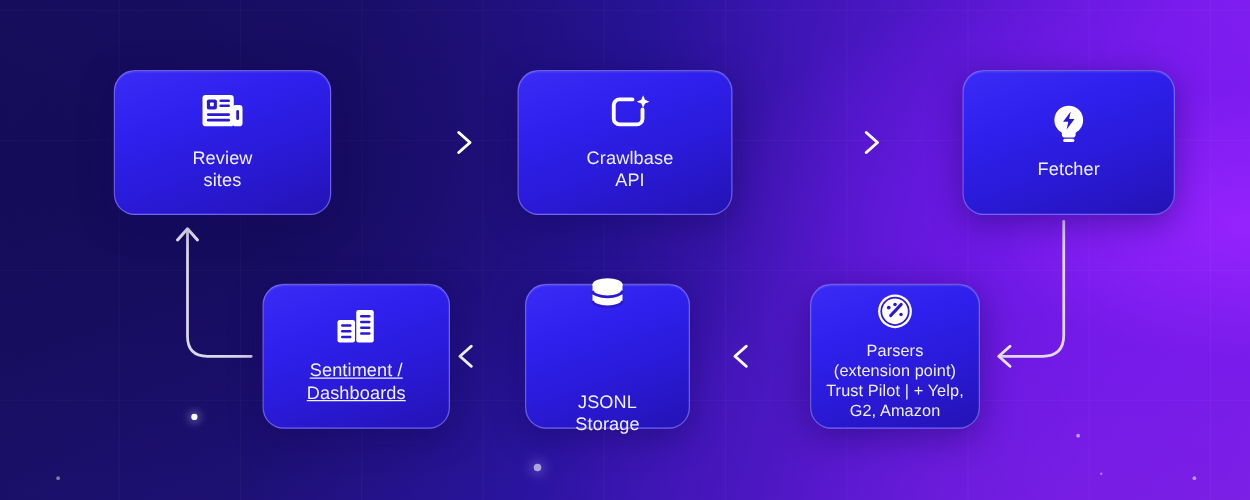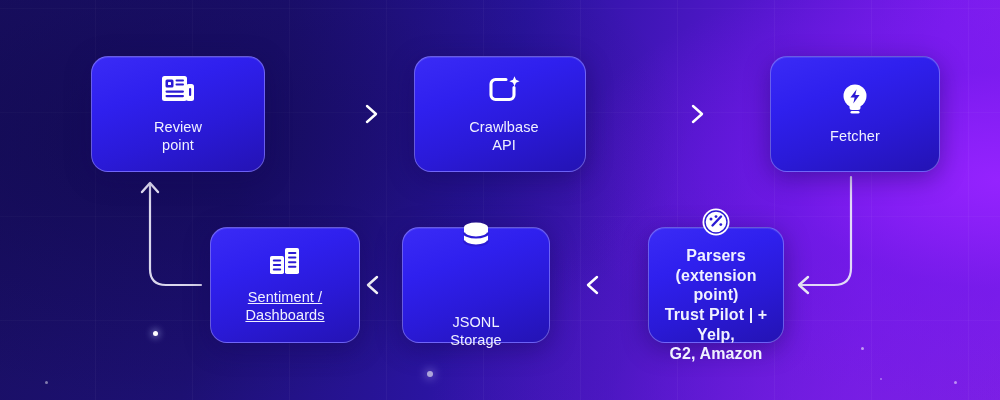--- a/index.html
+++ b/index.html
@@ -49,29 +49,29 @@
     padding: 6px 8px;
   }
   .node .ico { margin-bottom: 12px; display: block; line-height: 0; }
   .node .lbl {
     font-size: 14.5px;
     line-height: 1.22;
     color: #f0f1ff;
     letter-spacing: .1px;
     white-space: pre-line;
   }
-  .node.small .lbl { font-size: 16px; line-height: 1.22; font-weight: 700; }
+  .node.small .lbl { font-size: 13px; line-height: 1.22; font-weight: 400; }
   .node.small .ico { margin-bottom: 8px; }
 
   
   #n-review     { left: 91px;  top: 56px;  width: 174px; height: 116px; }
   #n-crawlbase  { left: 414px; top: 56px;  width: 172px; height: 116px; padding-left: 16px; }
   #n-fetcher    { left: 770px; top: 56px;  width: 170px; height: 116px; }
   #n-parsers    { left: 648px; top: 227px; width: 136px; height: 116px; }
-  #n-jsonl      { left: 402px; top: 227px; width: 148px; height: 116px; gap: 48px; }
+  #n-jsonl      { left: 420px; top: 227px; width: 132px; height: 116px; gap: 48px; }
   #n-sentiment  { left: 210px; top: 227px; width: 150px; height: 116px; text-decoration: underline; }
 
   
   .conn { position: absolute; left: 0; top: 0; width: 1000px; height: 400px; pointer-events: none; overflow: visible; }
 
   
   .dot { position: absolute; border-radius: 50%; background: #ffffff; }
   #dot1 { left: 153px; top: 331px; width: 5px; height: 5px; box-shadow: 0 0 7px 2px rgba(190,200,255,0.45); }
   #dot2 { left: 427px; top: 371px; width: 6px; height: 6px; opacity: .62; box-shadow: 0 0 9px 3px rgba(200,190,255,0.45); }
   #dot3 { left: 861px; top: 347px; width: 3px; height: 3px; opacity: .55; }
@@ -140,21 +140,21 @@
         <rect x="6.5" y="6.5" width="8" height="8" rx="1.5" fill="#2b1ad4"></rect>
         <rect x="9" y="9" width="3" height="3" rx=".6" fill="#ffffff"></rect>
         <rect x="16.5" y="6.5" width="8.5" height="2" rx="1" fill="#2b1ad4"></rect>
         <rect x="16.5" y="10.5" width="8.5" height="2" rx="1" fill="#2b1ad4"></rect>
         <rect x="6.5" y="17.5" width="18.5" height="2.2" rx="1.1" fill="#2b1ad4"></rect>
         <rect x="6.5" y="22" width="18.5" height="2.2" rx="1.1" fill="#2b1ad4"></rect>
         <rect x="30" y="15" width="2.2" height="8" rx="1.1" fill="#2b1ad4"></rect>
       </svg>
     </span>
     <span class="lbl">Review
-point</span>
+sites</span>
   </div>
 
   <div class="node" id="n-crawlbase">
     <span class="ico">
       <svg width="38" height="34" viewBox="0 0 38 34">
         <path d="M29 14.5v7.5a4.5 4.5 0 0 1-4.5 4.5h-14A4.5 4.5 0 0 1 6 22V11a4.5 4.5 0 0 1 4.5-4.5H21" fill="none" stroke="#ffffff" stroke-width="3.1" stroke-linecap="round" stroke-linejoin="round"></path>
         <path d="M29.5 3.2 l1.5 3.6 3.6 1.5 -3.6 1.5 -1.5 3.6 -1.5 -3.6 -3.6 -1.5 3.6 -1.5 z" fill="#ffffff"></path>
       </svg>
     </span>
     <span class="lbl">Crawlbase

